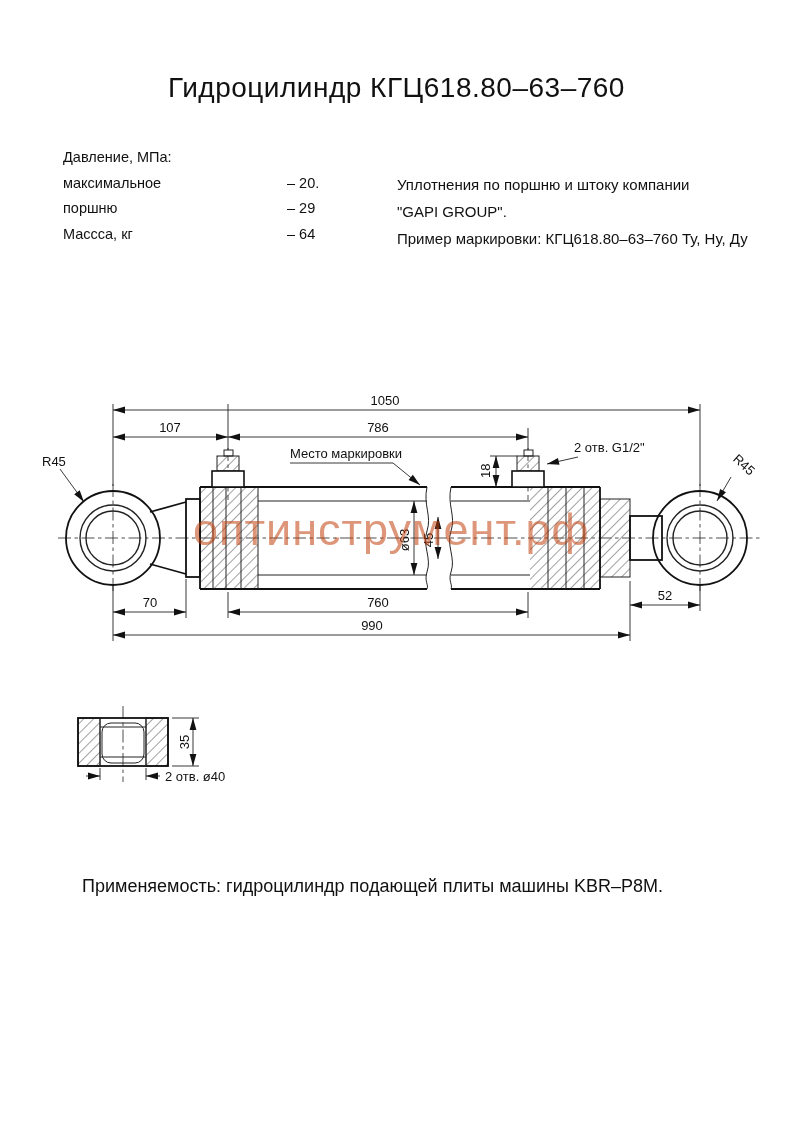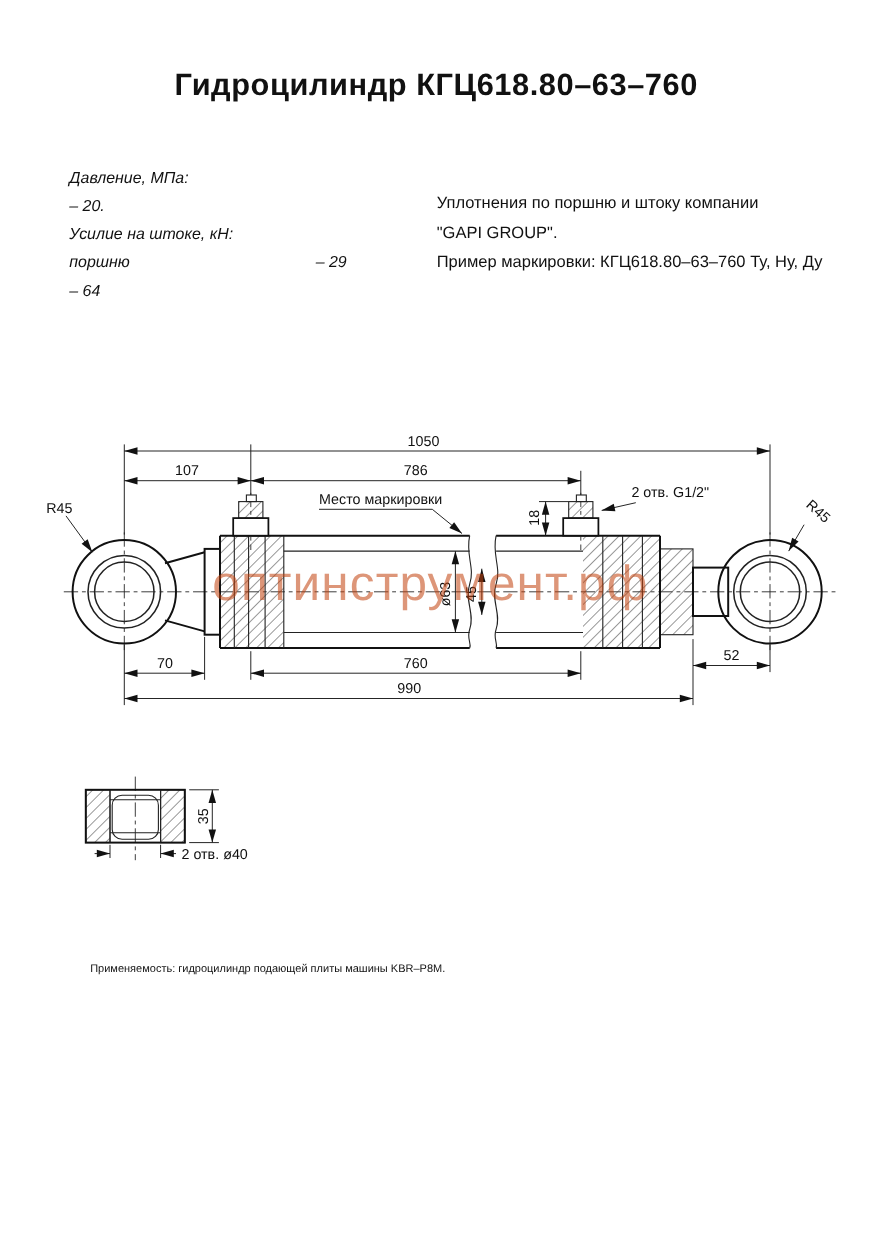--- a/index.html
+++ b/index.html
@@ -1,25 +1,25 @@
 <!DOCTYPE html>
 <html><head>
 <meta charset="utf-8">
 <style>
   html,body{margin:0;padding:0;background:#fff;}
   .page{position:relative;width:793px;height:1123px;background:#fff;overflow:hidden;
         font-family:"Liberation Sans",sans-serif;color:#111;}
-  .title{position:absolute;top:60px;left:0;right:0;margin:1px;text-align:center;
-         font-size:28px;font-weight:bold;letter-spacing:0.5px;}
+  .title{position:absolute;top:60px;left:0;right:0;margin:12px;text-align:center;
+         font-size:28px;font-weight:normal;letter-spacing:0.5px;}
   .specs{position:absolute;left:63px;top:149px;font-size:14.5px;}
-  .srow{display:flex;height:25.7px;align-items:center;font-style:italic;}
+  .srow{display:flex;height:25.7px;align-items:flex-start;}
   .slabel{width:224px;}
   .sval{white-space:nowrap;}
   .notes{position:absolute;left:397px;top:171px;font-size:15px;line-height:27px;white-space:nowrap;}
-  .application{position:absolute;left:82px;top:876px;font-size:10px;white-space:nowrap;}
+  .application{position:absolute;left:82px;top:876px;font-size:18px;white-space:nowrap;}
   .watermark{position:absolute;left:193px;top:504px;font-size:45px;letter-spacing:1px;
              color:#c2410c;opacity:0.55;white-space:nowrap;pointer-events:none;z-index:5;}
   svg.draw{position:absolute;left:0;top:0;}
   .ln{stroke:#111;stroke-width:1.8;fill:none;}
   .tn{stroke:#222;stroke-width:1;fill:none;}
   .tn15{stroke:#222;stroke-width:1.4;fill:none;}
   .cl{stroke:#222;stroke-width:0.8;stroke-dasharray:13 3.5 3.5 3.5;fill:none;}
   .dim{stroke:#222;stroke-width:0.9;fill:none;}
   .hatch{fill:url(#hatch);stroke:#222;stroke-width:1;}
   .body{fill:#fff;stroke:#111;stroke-width:1.6;}
@@ -32,31 +32,29 @@
 <div class="page">
 
   <h1 class="title">Гидроцилиндр КГЦ618.80–63–760</h1>
 
   <div class="specs">
     <div class="srow">
       <span class="slabel">Давление, МПа:</span>
       <span class="sval"></span>
     </div>
     <div class="srow">
+      <span class="slabel">максимальное</span>
       <span class="sval">– 20.</span>
-    </div>
-    <div class="srow">
-      <span class="slabel">Усилие на штоке, кН:</span>
-      <span class="sval"></span>
     </div>
     <div class="srow">
       <span class="slabel">поршню</span>
       <span class="sval">– 29</span>
     </div>
     <div class="srow">
+      <span class="slabel">Массса, кг</span>
       <span class="sval">– 64</span>
     </div>
   </div>
 
   <div class="notes">
     <div>Уплотнения по поршню и штоку компании</div>
     <div>"GAPI GROUP".</div>
     <div>Пример маркировки: КГЦ618.80–63–760 Ту, Ну, Ду</div>
   </div>
 

